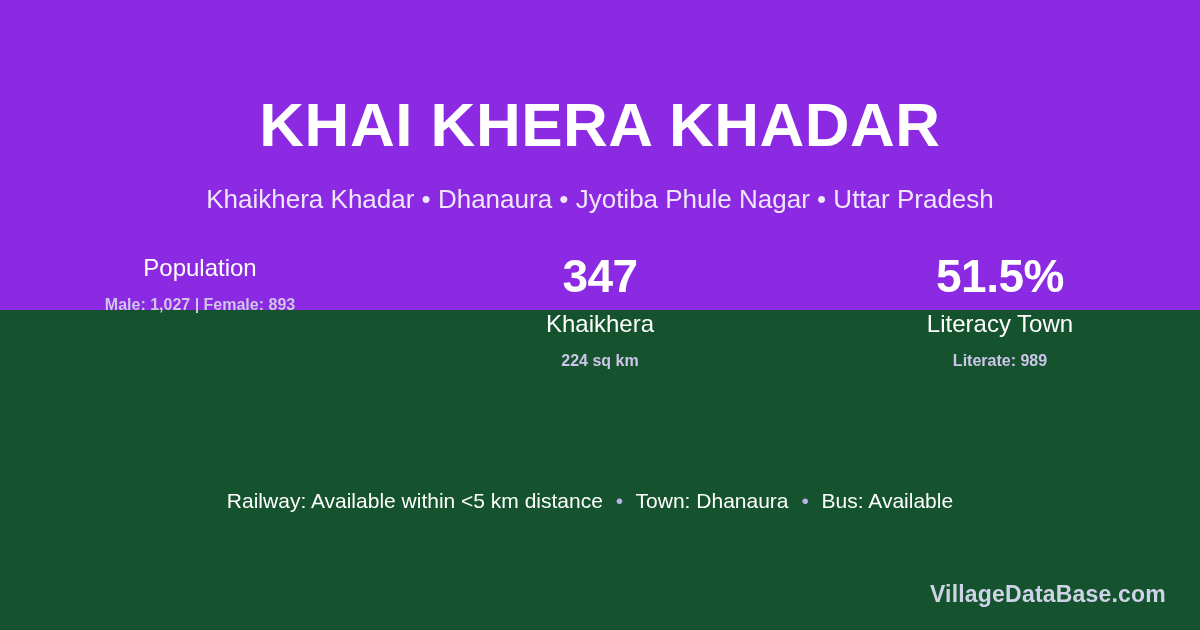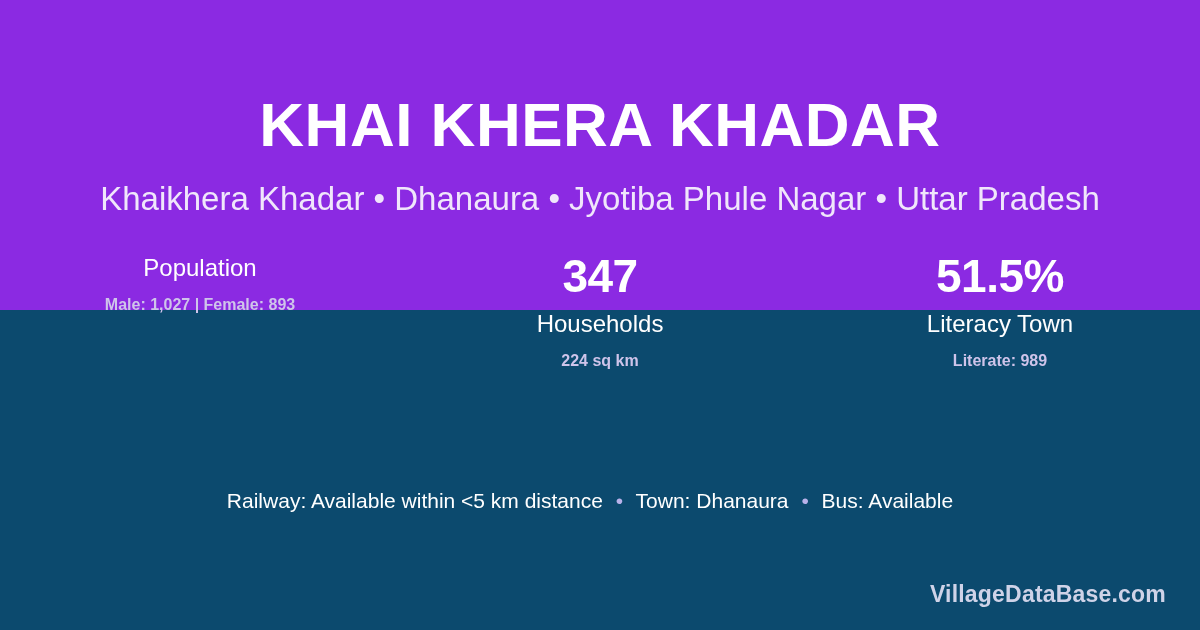--- a/index.html
+++ b/index.html
@@ -6,21 +6,21 @@
   html, body {
     width: 1200px;
     height: 630px;
     overflow: hidden;
     font-family: "Liberation Sans", sans-serif;
   }
   .card {
     position: relative;
     width: 1200px;
     height: 630px;
-    background: #0c4a6e;
+    background: #14532d;
   }
   .top-band {
     position: absolute;
     left: 0; top: 0;
     width: 1200px;
     height: 310px;
     background: #8b2ae2;
   }
   .title {
     position: absolute;
@@ -33,21 +33,21 @@
     letter-spacing: 0.5px;
     line-height: 74px;
     white-space: nowrap;
   }
   .subtitle {
     position: absolute;
     left: 0; top: 180px;
     width: 1200px;
     text-align: center;
     color: #f0e6fb;
-    font-size: 33px;
+    font-size: 26px;
     font-weight: normal;
     line-height: 38px;
     white-space: nowrap;
   }
   .stats {
     position: absolute;
     left: 0; top: 248px;
     width: 1200px;
     display: flex;
   }
@@ -108,21 +108,21 @@
 
   <div class="stats">
 
     <div class="stat">
       <div class="stat-label">Population</div>
       <div class="stat-sub">Male: 1,027 | Female: 893</div>
     </div>
 
     <div class="stat">
       <div class="stat-value">347</div>
-      <div class="stat-label">Households</div>
+      <div class="stat-label">Khaikhera</div>
       <div class="stat-sub">224 sq km</div>
     </div>
 
     <div class="stat">
       <div class="stat-value">51.5%</div>
       <div class="stat-label">Literacy Town</div>
       <div class="stat-sub">Literate: 989</div>
     </div>
 
   </div>

